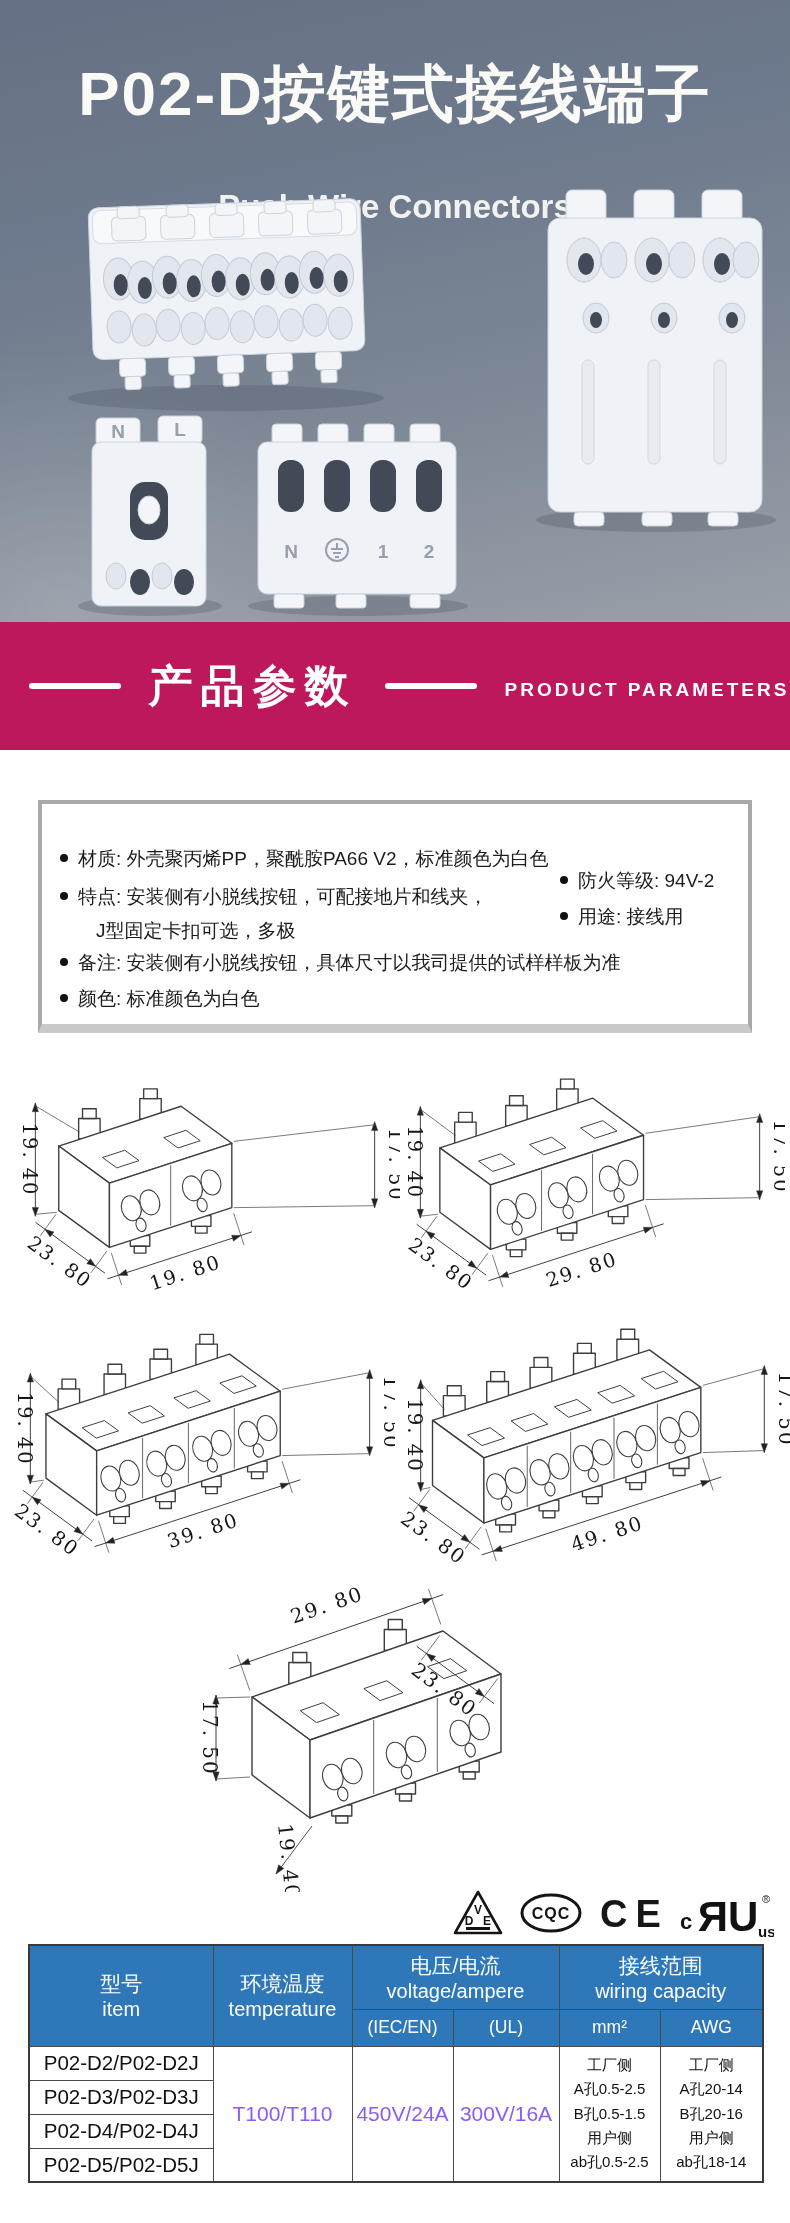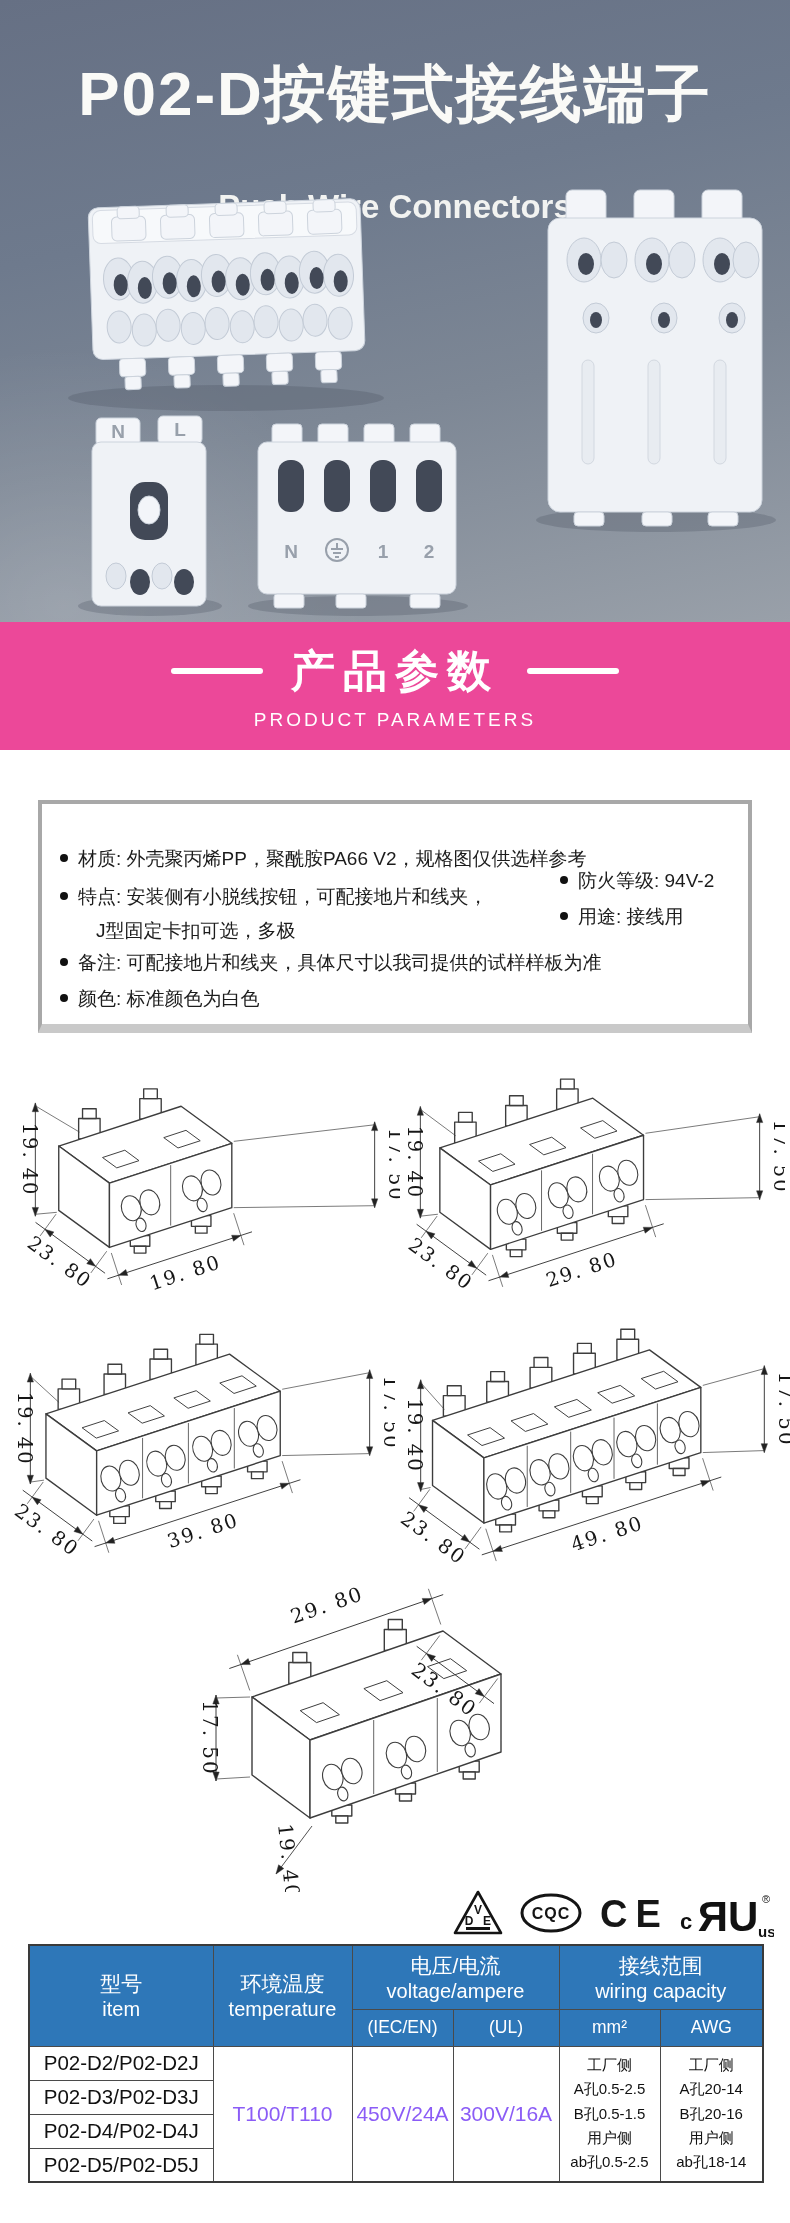--- a/index.html
+++ b/index.html
@@ -20,26 +20,26 @@
   .photo .pbody{fill:#eff2f6;stroke:#ccd3dc;stroke-width:1;}
   .photo .plight{fill:#f7f9fb;stroke:#d6dbe3;stroke-width:1;}
   .photo .hole-o{fill:#e2e7ee;stroke:#c3cbd6;stroke-width:1;}
   .photo .hole-d{fill:#424957;}
   .photo .pc{fill:#f3f5f9;stroke:#ccd3dc;stroke-width:1;}
   .photo .shadow{fill:#474f5f;opacity:.28;}
   .photo .plabel{fill:#98a0ab;font-size:19px;font-weight:bold;font-family:"Liberation Sans",sans-serif;}
   .photo .groove{fill:#e8ecf1;stroke:#d2d8e0;stroke-width:1;}
 
   
-  .banner{position:absolute;left:0;top:622px;width:790px;height:128px;background:#ec4899;
-          display:flex;flex-direction:column;align-items:center;justify-content:center;}
+  .banner{position:absolute;left:0;top:622px;width:790px;height:128px;background:#be185d;
+          display:flex;flex-direction:row;align-items:center;justify-content:center;}
   .banner-row{display:flex;align-items:center;}
   .banner-bar{width:92px;height:6px;border-radius:3px;background:#ffffff;margin:0 28px;}
   .banner-heading{font-size:44px;font-weight:800;letter-spacing:8px;color:#ffffff;}
-  .banner-sub{margin-top:8px;font-size:19px;font-weight:400;letter-spacing:3px;color:#ffffff;}
+  .banner-sub{margin-top:8px;font-size:19px;font-weight:700;letter-spacing:3px;color:#ffffff;}
 
   
   .specs-wrap{position:absolute;left:0;top:754px;width:790px;height:300px;background:#fff;}
   .specs-box{position:absolute;left:38px;top:46px;width:714px;height:233px;
              border:4px solid #a8a8a8;border-bottom:9px solid #c9c9c9;background:#fff;box-sizing:border-box;}
   .spec-line{position:absolute;font-size:19px;color:#1c1c1c;white-space:nowrap;}
   .spec-line .dot{display:inline-block;width:8px;height:8px;border-radius:50%;background:#111;
                   margin-right:10px;vertical-align:3px;}
 
   
@@ -193,30 +193,30 @@
       <div class="banner-bar"></div>
       <div class="banner-heading">产品参数</div>
       <div class="banner-bar"></div>
     </div>
     <div class="banner-sub">PRODUCT PARAMETERS</div>
   </div>
 
   <div class="specs-wrap">
     <div class="specs-box">
       <div class="spec-line" style="left:18px;top:42px;">
-        <span class="dot"></span><span>材质: 外壳聚丙烯PP，聚酰胺PA66 V2，规格图仅供选样参考</span>
+        <span class="dot"></span><span>材质: 外壳聚丙烯PP，聚酰胺PA66 V2，标准颜色为白色</span>
       </div>
       <div class="spec-line" style="left:18px;top:80px;">
         <span class="dot"></span><span>特点: 安装侧有小脱线按钮，可配接地片和线夹，</span>
       </div>
       <div class="spec-line" style="left:54px;top:114px;">
         <span>J型固定卡扣可选，多极</span>
       </div>
       <div class="spec-line" style="left:18px;top:146px;">
-        <span class="dot"></span><span>备注: 可配接地片和线夹，具体尺寸以我司提供的试样样板为准</span>
+        <span class="dot"></span><span>备注: 安装侧有小脱线按钮，具体尺寸以我司提供的试样样板为准</span>
       </div>
       <div class="spec-line" style="left:18px;top:182px;">
         <span class="dot"></span><span>颜色: 标准颜色为白色</span>
       </div>
       <div class="spec-line" style="left:518px;top:64px;">
         <span class="dot"></span><span>防火等级: 94V-2</span>
       </div>
       <div class="spec-line" style="left:518px;top:100px;">
         <span class="dot"></span><span>用途: 接线用</span>
       </div>

